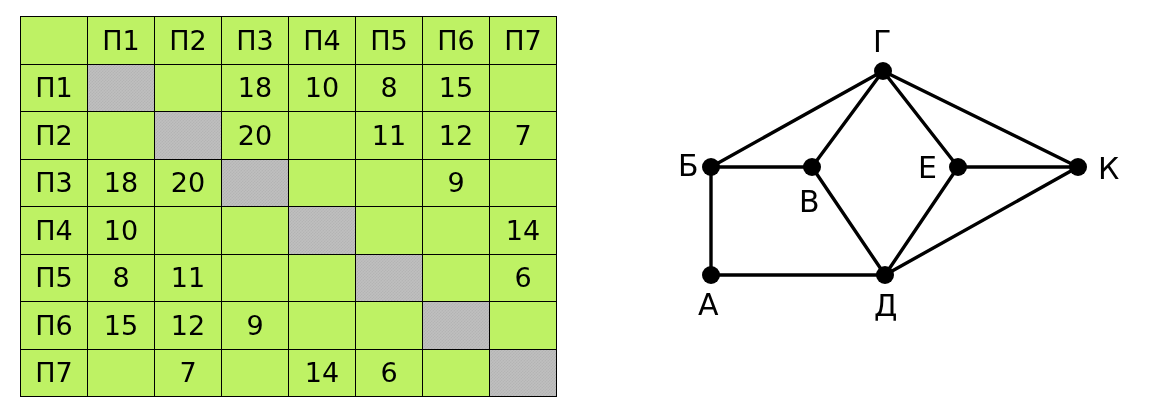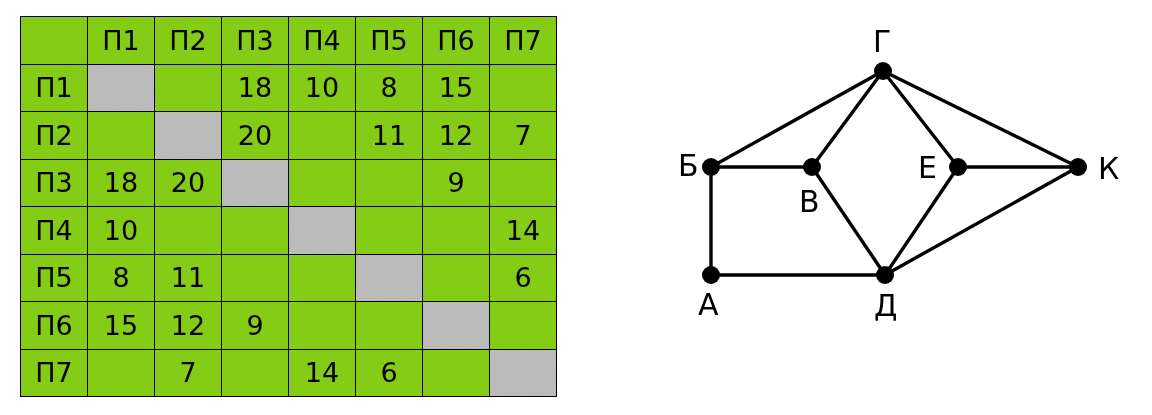--- a/index.html
+++ b/index.html
@@ -23,21 +23,21 @@
 
   
   .matrix-wrap {
     position: absolute;
     left: 20px;
     top: 16px;
   }
   table.matrix {
     border-collapse: collapse;
     table-layout: fixed;
-    background: #84cc16;
+    background: #bef264;
   }
   table.matrix td {
     width: 67px;
     height: 47.5px;
     border: 1.6px solid #000000;
     text-align: center;
     vertical-align: middle;
     font-size: 27px;
     line-height: 1;
     color: #000000;

